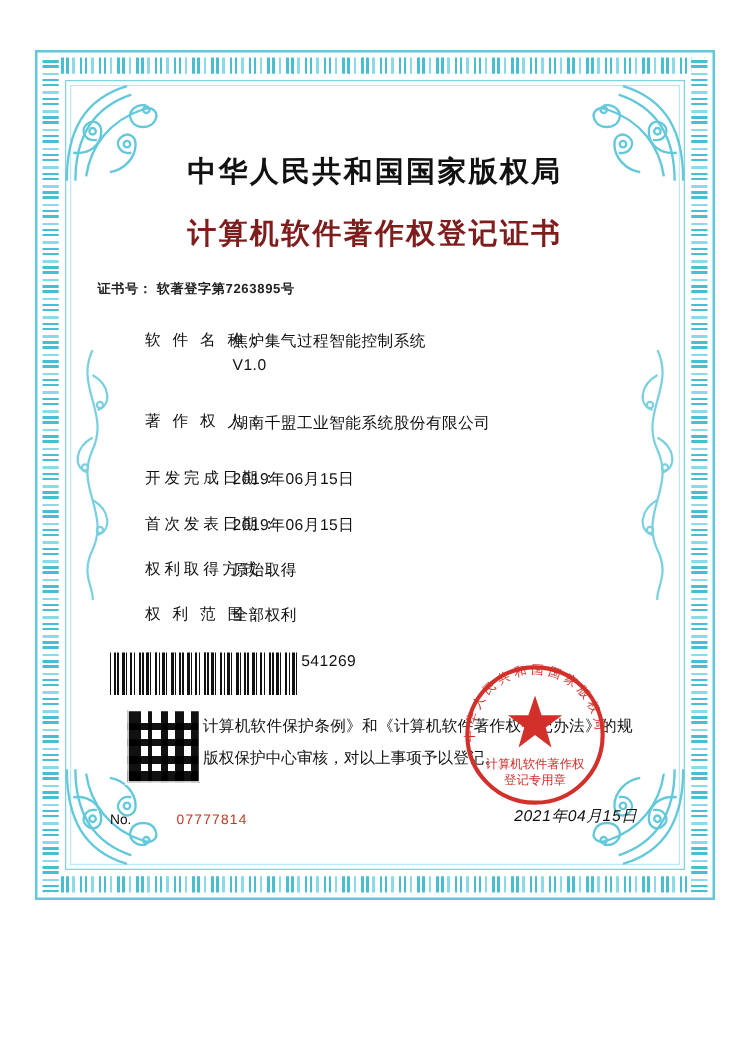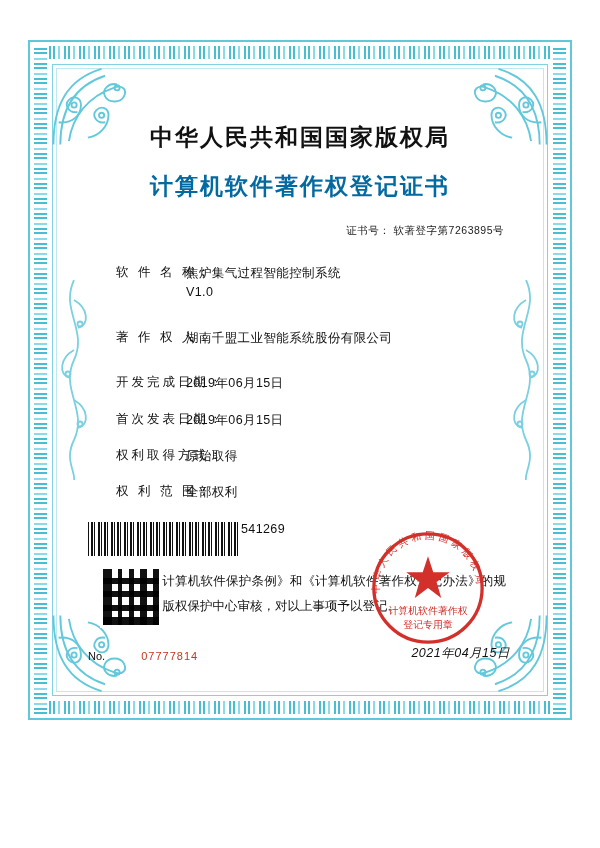--- a/index.html
+++ b/index.html
@@ -118,30 +118,31 @@
     letter-spacing: 2px;
     color: #111;
     margin-top: 22px;
   }
   .title2 {
     text-align: center;
     font-family: "DejaVu Serif", serif;
     font-size: 23px;
     font-weight: bold;
     letter-spacing: 2px;
-    color: #0369a1;
+    color: #7f1d1d;
     margin-top: 18px;
   }
   .certno {
-    text-align: right;
+    text-align: left;
     font-size: 10.5px;
     color: #222;
     margin-top: 22px;
     padding-right: 18px;
     letter-spacing: .5px;
+    font-weight: bold;
   }
   .field {
     display: flex;
     align-items: flex-start;
     margin-top: 17px;
     font-size: 12.5px;
     color: #111;
   }
   .field .lab {
     width: 108px;

